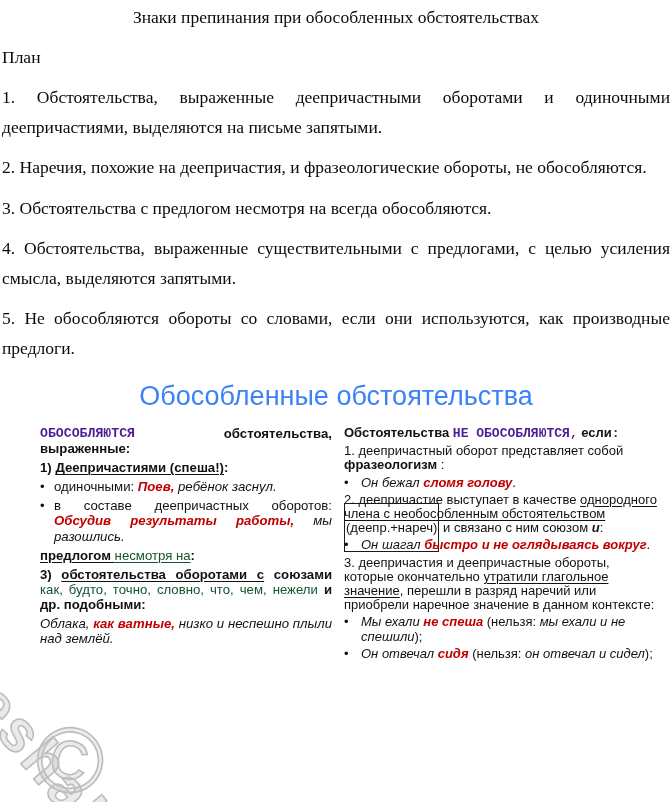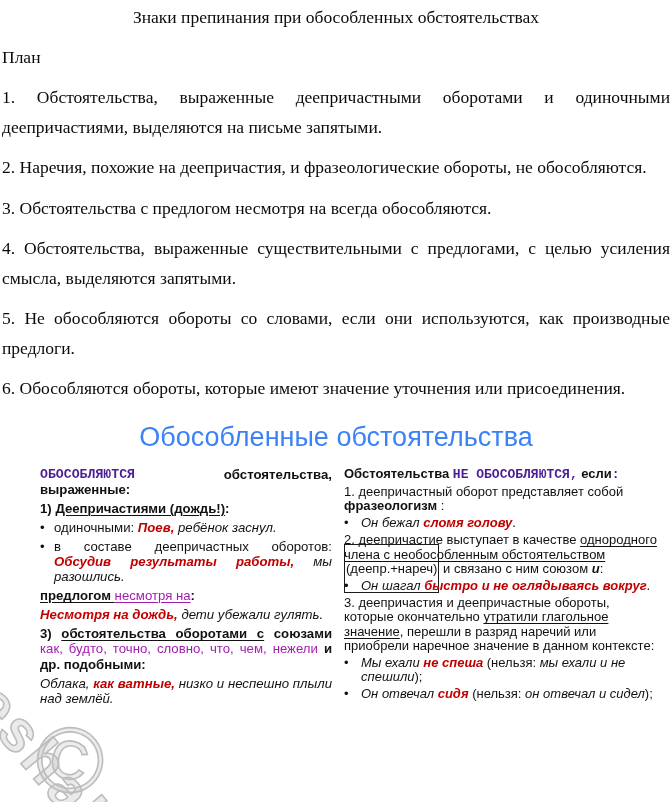--- a/index.html
+++ b/index.html
@@ -19,21 +19,21 @@
   .col-left{width:292px;font-size:13.2px;line-height:15.1px;}
   .col-right{width:316px;font-size:13px;line-height:14.2px;}
   .col-left .blk{margin-bottom:4px;text-align:justify;}
   .col-right .blk{margin-bottom:3px;text-align:left;}
   .hdr-line1{display:flex;justify-content:space-between;}
   .bold{font-weight:700;}
   .it{font-style:italic;}
   .bi{font-weight:700;font-style:italic;}
   .red{color:#4c1d95;font-family:Liberation Mono, monospace;}
   .redex{color:#c00000;font-weight:700;font-style:italic;}
-  .purple{color:#a21caf;}
+  .purple{color:#14532d;}
   .u{text-decoration:underline;text-decoration-thickness:1px;text-underline-offset:2px;}
   .boxed{border:1.3px solid #1a1a1a;padding:16px 1px;}
   .bullet{display:flex;}
   .bullet .dot{flex:0 0 14px;}
   .col-right .bullet .dot{flex:0 0 17px;}
   .bullet .bt{flex:1;}
   .col-left .bullet .bt{text-align:justify;}
 
   
   .wm-text{position:absolute;z-index:1;top:650px;left:-4px;transform:rotate(50deg);transform-origin:0 0;
@@ -52,54 +52,52 @@
   <span class="wm-symbol">©</span>
 
   <section class="doc">
     <h1 class="doc-title">Знаки препинания при обособленных обстоятельствах</h1>
     <p class="doc-plan">План</p>
     <p class="doc-item">1. Обстоятельства, выраженные деепричастными оборотами и одиночными деепричастиями, выделяются на письме запятыми.</p>
     <p class="doc-item">2. Наречия, похожие на деепричастия, и фразеологические обороты, не обособляются.</p>
     <p class="doc-item">3. Обстоятельства с предлогом несмотря на всегда обособляются.</p>
     <p class="doc-item">4. Обстоятельства, выраженные существительными с предлогами, с целью усиления смысла, выделяются запятыми.</p>
     <p class="doc-item">5. Не обособляются обороты со словами, если они используются, как производные предлоги.</p>
-    <p class="doc-item">6. Обособляются обороты, которые имеют значение уточнения или присоединения.</p>
   </section>
 
   <section class="slide">
     <h2 class="slide-heading">Обособленные обстоятельства</h2>
 
     <div class="cols">
 
       <div class="col-left">
         <div class="blk">
           <div class="hdr-line1">
               <span class="red bold">ОБОСОБЛЯЮТСЯ</span>
               <span class="bold">обстоятельства,</span>
             </div>
           <div class="bold">выраженные:</div>
         </div>
 
-        <div class="blk bold"><span>1) </span><span class="u">Деепричастиями (дождь!)</span><span>:</span></div>
+        <div class="blk bold"><span>1) </span><span class="u">Деепричастиями (спеша!)</span><span>:</span></div>
 
         <div class="blk bullet">
             <span class="dot">•</span>
             <span class="bt"><span>одиночными: </span><span class="redex">Поев,</span><span class="it"> ребёнок заснул.</span></span>
           </div>
 
         <div class="blk bullet">
             <span class="dot">•</span>
             <span class="bt"><span>в составе деепричастных оборотов: </span><span class="redex">Обсудив результаты работы,</span><span class="it"> мы разошлись.</span></span>
           </div>
 
         <div class="blk">
           <div><span class="bold u">предлогом </span><span class="purple u">несмотря на</span><span class="bold">:</span></div>
         </div>
 
-        <div class="blk"><span class="redex">Несмотря на дождь,</span><span class="it"> дети убежали гулять.</span></div>
 
         <div class="blk"><span class="bold">3) </span><span class="bold u">обстоятельства оборотами с</span><span class="bold"> союзами </span><span class="purple">как, будто, точно, словно, что, чем, нежели</span><span class="bold"> и др. подобными:</span></div>
 
         <div class="blk"><span class="it">Облака, </span><span class="redex">как ватные,</span><span class="it"> низко и неспешно плыли над землёй.</span></div>
       </div>
 
       <div class="col-right">
         <div class="blk bold"><span>Обстоятельства </span><span class="red">НЕ ОБОСОБЛЯЮТСЯ,</span><span> если</span><span class="red">:</span></div>
 
         <div class="blk"><span>1. деепричастный оборот представляет собой </span><span class="bold">фразеологизм</span><span> :</span></div>

